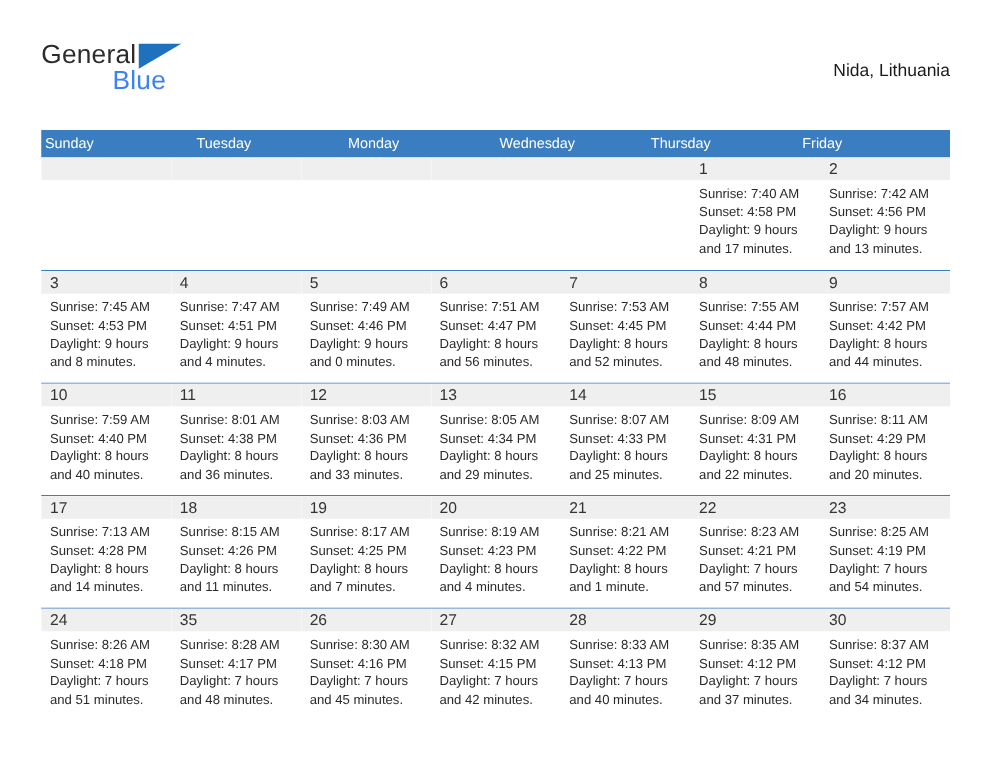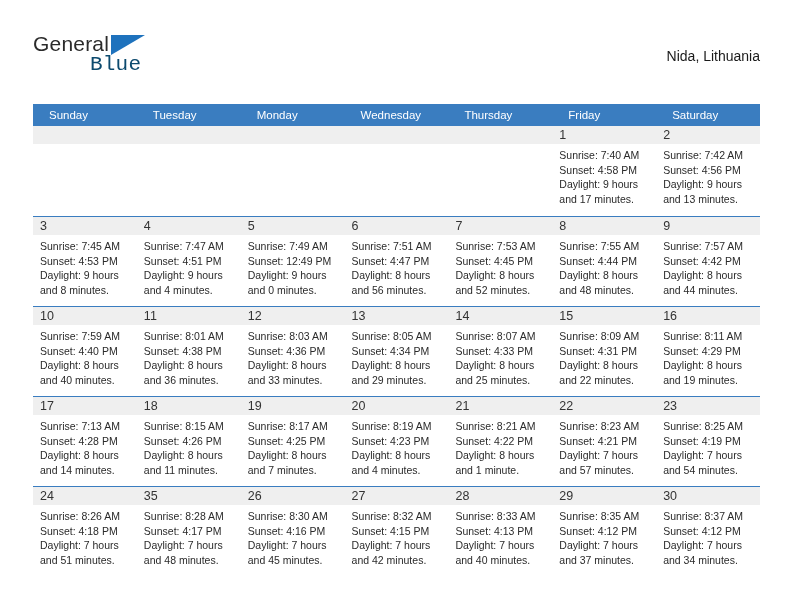--- a/index.html
+++ b/index.html
@@ -55,22 +55,22 @@
     height: 0;
     border-left: 34px solid #1e72bd;
     border-bottom: 20px solid transparent;
   }
   .logo-blue {
     position: absolute;
     left: 57px;
     top: 21px;
     font-size: 21px;
     letter-spacing: 0.2px;
-    color: #0c4a6e;
-    font-family: Liberation Mono, monospace;
+    color: #3b82f6;
+    font-family: Liberation Sans, sans-serif;
   }
   .title-block {
     position: absolute;
     right: 0;
     top: 0;
     text-align: right;
   }
   .cal-title {
     font-size: 29px;
     color: #1a1a1a;
@@ -97,21 +97,21 @@
   .weekday-row {
     display: flex;
     background: #3a7dc0;
     height: 22px;
   }
   .weekday {
     flex: 1 1 0;
     color: #ffffff;
     font-size: 11.5px;
     line-height: 22px;
-    padding-left: 16px;
+    padding-left: 3px;
     box-sizing: border-box;
     white-space: nowrap;
   }
   .week-row {
     display: flex;
     height: 90px;
     border-top: 1.5px solid #3a7dc0;
     box-sizing: border-box;
   }
   .week-row.first {
@@ -168,21 +168,20 @@
 
   <div class="calendar">
 
     <div class="weekday-row">
       <div class="weekday">Sunday</div>
       <div class="weekday">Tuesday</div>
       <div class="weekday">Monday</div>
       <div class="weekday">Wednesday</div>
       <div class="weekday">Thursday</div>
       <div class="weekday">Friday</div>
-      <div class="weekday">Saturday</div>
     </div>
 
     <div id="weeks-container">
         <div class="week-row first">
           <div class="day-cell empty">
             <div class="day-band">
               <div class="day-num"></div>
             </div>
             <div class="day-body"></div>
           </div>
@@ -255,21 +254,21 @@
               <div class="day-line">Daylight: 9 hours</div>
               <div class="day-line">and 4 minutes.</div>
             </div>
           </div>
           <div class="day-cell">
             <div class="day-band">
               <div class="day-num">5</div>
             </div>
             <div class="day-body">
               <div class="day-line">Sunrise: 7:49 AM</div>
-              <div class="day-line">Sunset: 12:49 PM</div>
+              <div class="day-line">Sunset: 4:46 PM</div>
               <div class="day-line">Daylight: 9 hours</div>
               <div class="day-line">and 0 minutes.</div>
             </div>
           </div>
           <div class="day-cell">
             <div class="day-band">
               <div class="day-num">6</div>
             </div>
             <div class="day-body">
               <div class="day-line">Sunrise: 7:51 AM</div>
@@ -380,21 +379,21 @@
             </div>
           </div>
           <div class="day-cell">
             <div class="day-band">
               <div class="day-num">16</div>
             </div>
             <div class="day-body">
               <div class="day-line">Sunrise: 8:11 AM</div>
               <div class="day-line">Sunset: 4:29 PM</div>
               <div class="day-line">Daylight: 8 hours</div>
-              <div class="day-line">and 19 minutes.</div>
+              <div class="day-line">and 20 minutes.</div>
             </div>
           </div>
         </div>
         <div class="week-row">
           <div class="day-cell">
             <div class="day-band">
               <div class="day-num">17</div>
             </div>
             <div class="day-body">
               <div class="day-line">Sunrise: 7:13 AM</div>

